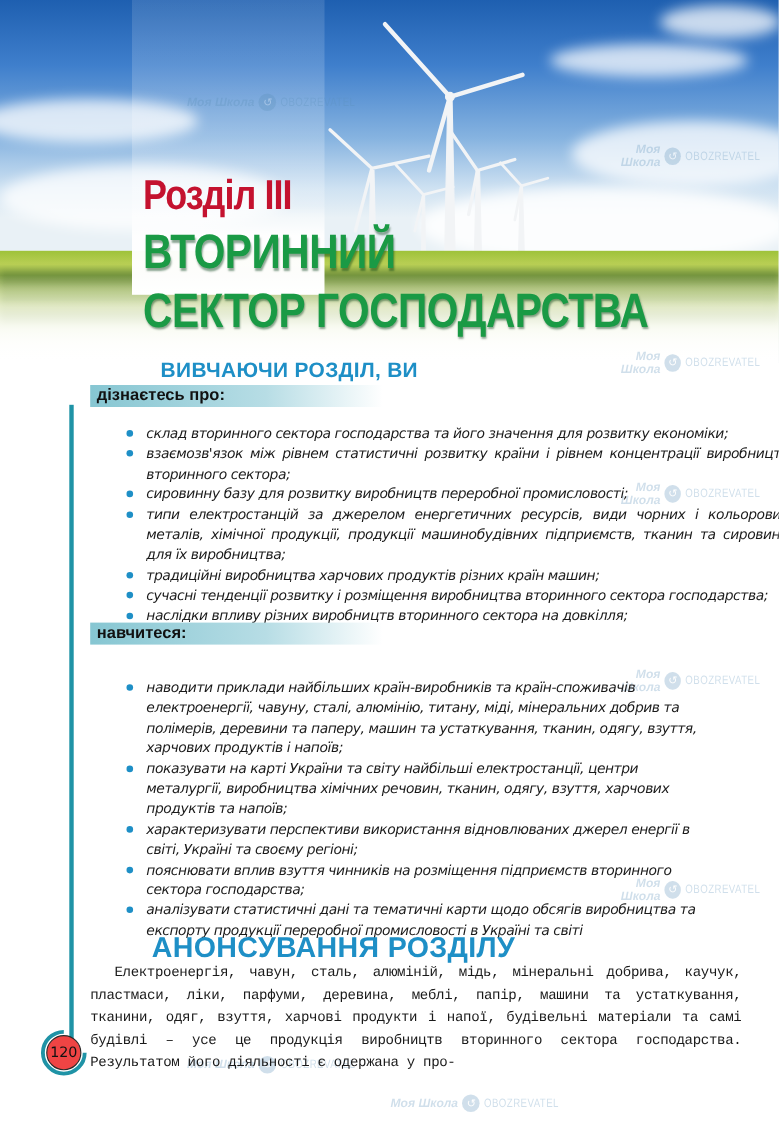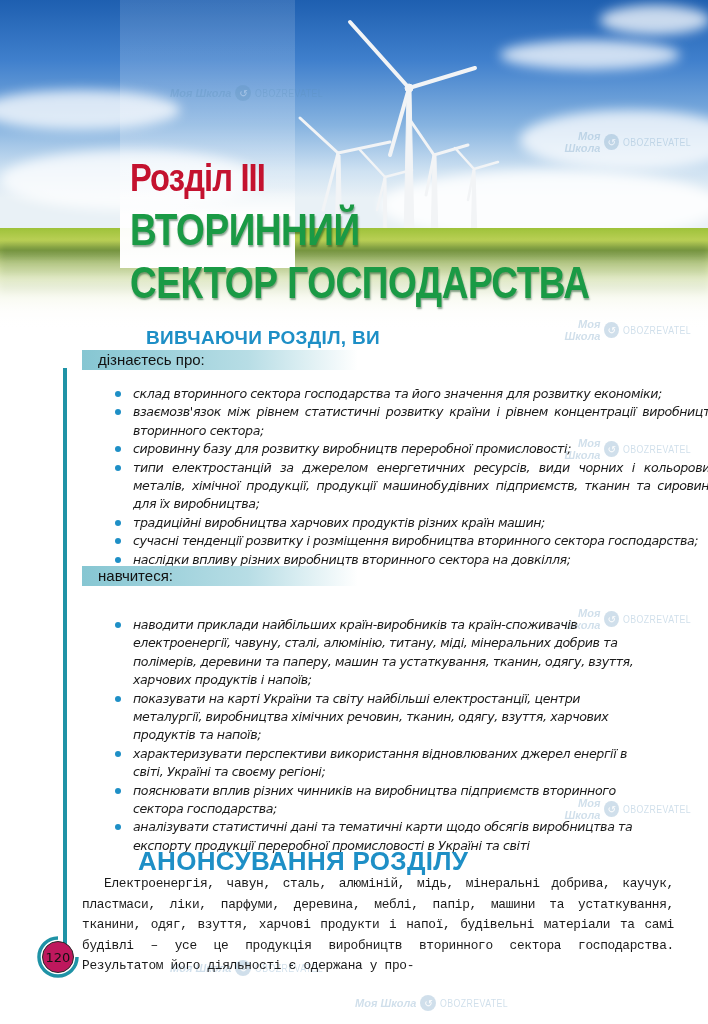--- a/index.html
+++ b/index.html
@@ -51,21 +51,21 @@
 
   
   .study-heading {
     position: absolute; left: 146px; top: 327px;
     font-weight: bold; font-size: 19px; color: #1e8fc6; letter-spacing: 0.3px;
   }
   .vline { position: absolute; left: 63px; top: 368px; width: 4px; height: 578px; background: #1f93a6; }
   .bar-label {
     position: absolute; left: 82px; height: 20px; width: 260px;
     background: linear-gradient(90deg, #86c6d2 0%, #b7dde5 60%, rgba(255,255,255,0) 100%);
-    font-weight: normal; font-size: 15px; color: #111; padding-left: 16px; line-height: 20px;
+    font-weight: bold; font-size: 15px; color: #111; padding-left: 6px; line-height: 20px;
   }
   .bar-label.first { top: 350px; }
   .bar-label.second { top: 566px; }
   ul.obj { position: absolute; left: 100px; width: 604px; margin: 13px; padding: 0; list-style: none; }
   ul.obj li {
     position: relative; padding-left: 20px; margin: 0;
     font-family: "DejaVu Sans", sans-serif; font-style: italic; font-size: 12.6px; line-height: 18.4px;
     color: #1a1a1a; letter-spacing: -0.4px; text-align: justify;
   }
   ul.obj li .dot {
@@ -83,21 +83,21 @@
     position: absolute; left: 82px; top: 874px; width: 592px;
     font-family: Liberation Mono, monospace; font-size: 12.8px; line-height: 20.5px;
     text-align: justify; text-indent: 22px; letter-spacing: -0.3px; color: #1a1a1a;
   }
   
   .page-ring {
     position: absolute; left: 36px; top: 935px; width: 44px; height: 44px;
   }
   .page-num {
     position: absolute; left: 42px; top: 941px; width: 32px; height: 32px; border-radius: 50%;
-    border: 1.5px solid #2a2a2a; background: #be185d;
+    border: 1.5px solid #2a2a2a; background: #ef4444;
     font-family: "DejaVu Sans", sans-serif; font-size: 13px; line-height: 32px; text-align: center; color: #111;
     box-sizing: border-box;
   }
 </style>
 </head>
 <body>
 
 <div class="hero">
   <div class="cloud" style="left:-20px;top:90px;width:200px;height:40px;"></div>
   <div class="cloud" style="left:500px;top:40px;width:180px;height:30px;"></div>
@@ -203,21 +203,21 @@
   <li><span class="dot"></span><span>традиційні виробництва харчових продуктів різних країн машин;</span></li>
   <li><span class="dot"></span><span>сучасні тенденції розвитку і розміщення виробництва вторинного сектора господарства;</span></li>
   <li><span class="dot"></span><span>наслідки впливу різних виробництв вторинного сектора на довкілля;</span></li>
 </ul>
 
 <div class="bar-label second">навчитеся:</div>
 <ul class="obj second">
   <li style="text-align:left;"><span class="dot"></span><span>наводити приклади найбільших країн-виробників та країн-споживачів електроенергії, чавуну, сталі, алюмінію, титану, міді, мінеральних добрив та полімерів, деревини та паперу, машин та устаткування, тканин, одягу, взуття, харчових продуктів і напоїв;</span></li>
   <li style="text-align:left;"><span class="dot"></span><span>показувати на карті України та світу найбільші електростанції, центри металургії, виробництва хімічних речовин, тканин, одягу, взуття, харчових продуктів та напоїв;</span></li>
   <li style="text-align:left;"><span class="dot"></span><span>характеризувати перспективи використання відновлюваних джерел енергії в світі, Україні та своєму регіоні;</span></li>
-  <li style="text-align:left;"><span class="dot"></span><span>пояснювати вплив різних чинників на виробництва підприємств вторинного сектора господарства;</span></li>
+  <li style="text-align:left;"><span class="dot"></span><span>пояснювати вплив взуття чинників на розміщення підприємств вторинного сектора господарства;</span></li>
   <li style="text-align:left;"><span class="dot"></span><span>аналізувати статистичні дані та тематичні карти щодо обсягів виробництва та експорту продукції переробної промисловості в Україні та світі</span></li>
 </ul>
 
 <div class="announce-heading">АНОНСУВАННЯ РОЗДІЛУ</div>
 <div class="announce-text">Електроенергія, чавун, сталь, алюміній, мідь, мінеральні добрива, каучук, пластмаси, ліки, парфуми, деревина, меблі, папір, машини та устаткування, тканини, одяг, взуття, харчові продукти і напої, будівельні матеріали та самі будівлі – усе це продукція виробництв вторинного сектора господарства. Результатом його діяльності є одержана у про-</div>
 
 <svg class="page-ring" viewBox="0 0 44 44">
   <path d="M 22 3 A 19 19 0 1 0 41 22" fill="none" stroke="#1f93a6" stroke-width="3.5"></path>
 </svg>
 <div class="page-num">120</div>

